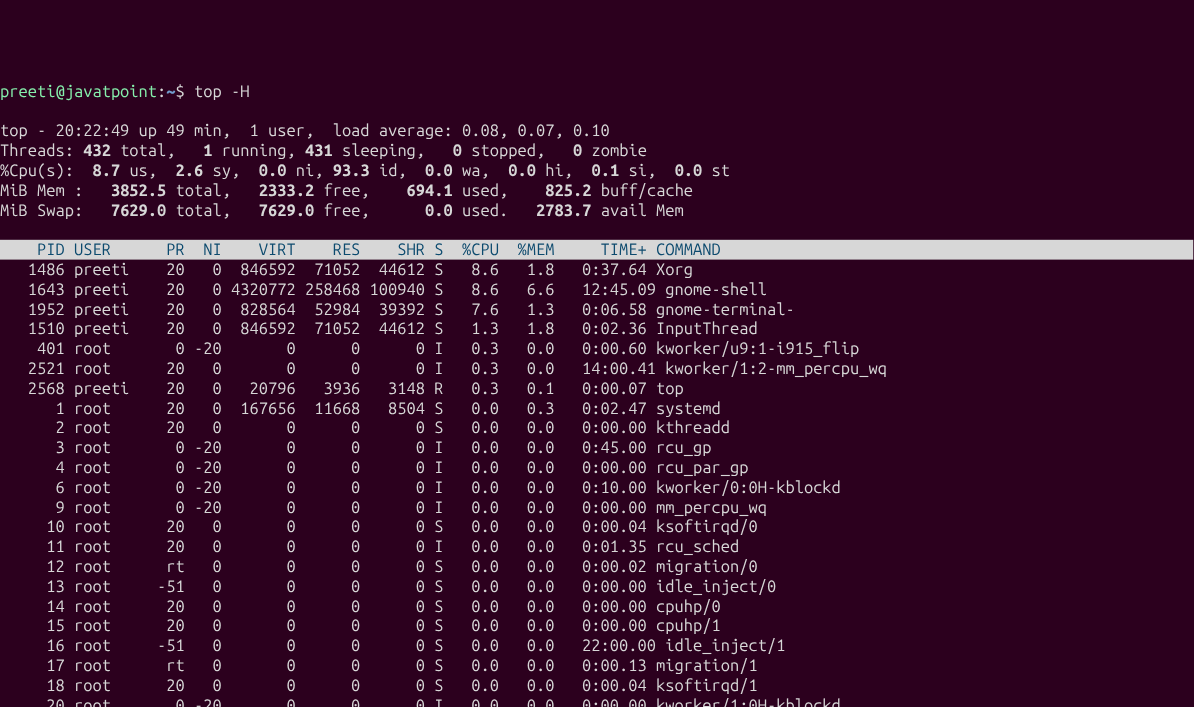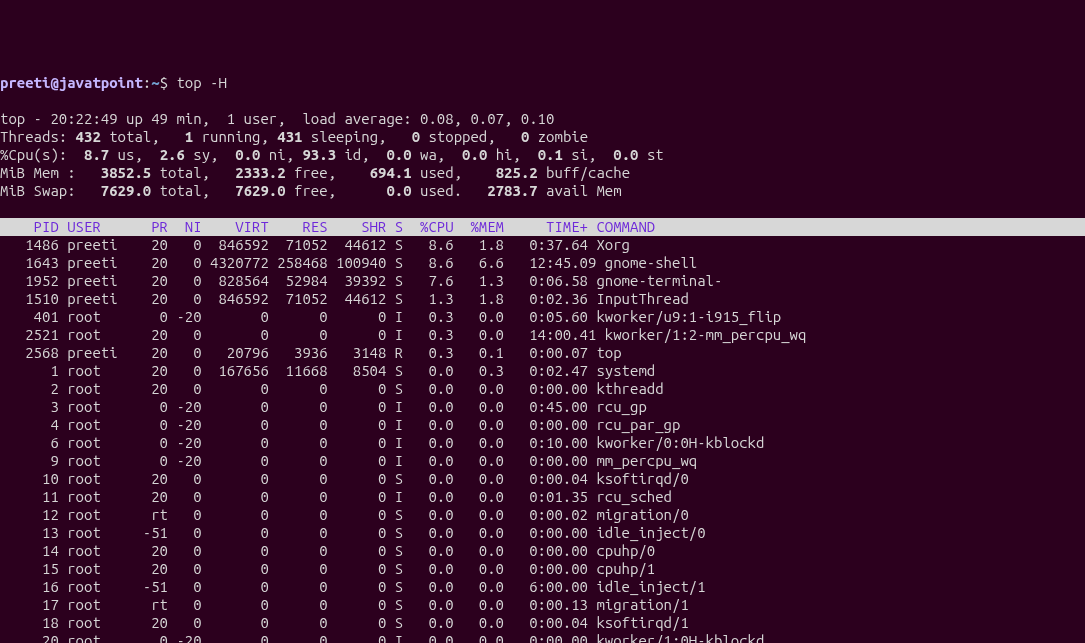--- a/index.html
+++ b/index.html
@@ -8,26 +8,26 @@
       color: #d7d7d7;
       font-family: 'Ubuntu Mono', 'DejaVu Sans Mono', monospace;
       font-size: 15px;
       line-height: 18px;
       padding: 2px 0;
       white-space: pre;
       overflow: hidden;
       width: 1085px;
       height: 643px;
     }
-    .prompt-user { color: #c4b5fd; font-weight: bold; }
+    .prompt-user { color: #86efac; font-weight: normal; }
     .prompt-colon { color: #d7d7d7; }
     .prompt-path { color: #729fcf; font-weight: bold; }
     .header-row {
       background: #d7d7d7;
-      color: #6d28d9;
+      color: #0c4a6e;
       display: inline-block;
       width: 100%;
     }
     .bold { font-weight: bold; }
     .row-bold { font-weight: normal; }
   </style>
 </head>
 <body>
 
 
@@ -38,36 +38,36 @@
 <span>Threads: <span class="bold">432</span> total,   <span class="bold">1</span> running, <span class="bold">431</span> sleeping,   <span class="bold">0</span> stopped,   <span class="bold">0</span> zombie</span>
 <span>%Cpu(s):  <span class="bold">8.7</span> us,  <span class="bold">2.6</span> sy,  <span class="bold">0.0</span> ni, <span class="bold">93.3</span> id,  <span class="bold">0.0</span> wa,  <span class="bold">0.0</span> hi,  <span class="bold">0.1</span> si,  <span class="bold">0.0</span> st</span>
 <span>MiB Mem :   <span class="bold">3852.5</span> total,   <span class="bold">2333.2</span> free,    <span class="bold">694.1</span> used,    <span class="bold">825.2</span> buff/cache</span>
 <span>MiB Swap:   <span class="bold">7629.0</span> total,   <span class="bold">7629.0</span> free,      <span class="bold">0.0</span> used.   <span class="bold">2783.7</span> avail Mem</span>
 
 <span class="header-row">    PID USER      PR  NI    VIRT    RES    SHR S  %CPU  %MEM     TIME+ COMMAND</span>
 <div id="process-list"><span>   1486 preeti    20   0  846592  71052  44612 S   8.6   1.8   0:37.64 Xorg</span>
 <span>   1643 preeti    20   0 4320772 258468 100940 S   8.6   6.6   12:45.09 gnome-shell</span>
 <span>   1952 preeti    20   0  828564  52984  39392 S   7.6   1.3   0:06.58 gnome-terminal-</span>
 <span>   1510 preeti    20   0  846592  71052  44612 S   1.3   1.8   0:02.36 InputThread</span>
-<span>    401 root       0 -20       0      0      0 I   0.3   0.0   0:05.60 kworker/u9:1-i915_flip</span>
+<span>    401 root       0 -20       0      0      0 I   0.3   0.0   0:00.60 kworker/u9:1-i915_flip</span>
 <span>   2521 root      20   0       0      0      0 I   0.3   0.0   14:00.41 kworker/1:2-mm_percpu_wq</span>
 <span class="row-bold">   2568 preeti    20   0   20796   3936   3148 R   0.3   0.1   0:00.07 top</span>
 <span>      1 root      20   0  167656  11668   8504 S   0.0   0.3   0:02.47 systemd</span>
 <span>      2 root      20   0       0      0      0 S   0.0   0.0   0:00.00 kthreadd</span>
 <span>      3 root       0 -20       0      0      0 I   0.0   0.0   0:45.00 rcu_gp</span>
 <span>      4 root       0 -20       0      0      0 I   0.0   0.0   0:00.00 rcu_par_gp</span>
 <span>      6 root       0 -20       0      0      0 I   0.0   0.0   0:10.00 kworker/0:0H-kblockd</span>
 <span>      9 root       0 -20       0      0      0 I   0.0   0.0   0:00.00 mm_percpu_wq</span>
 <span>     10 root      20   0       0      0      0 S   0.0   0.0   0:00.04 ksoftirqd/0</span>
 <span>     11 root      20   0       0      0      0 I   0.0   0.0   0:01.35 rcu_sched</span>
 <span>     12 root      rt   0       0      0      0 S   0.0   0.0   0:00.02 migration/0</span>
 <span>     13 root     -51   0       0      0      0 S   0.0   0.0   0:00.00 idle_inject/0</span>
 <span>     14 root      20   0       0      0      0 S   0.0   0.0   0:00.00 cpuhp/0</span>
 <span>     15 root      20   0       0      0      0 S   0.0   0.0   0:00.00 cpuhp/1</span>
-<span>     16 root     -51   0       0      0      0 S   0.0   0.0   6:00.00 idle_inject/1</span>
+<span>     16 root     -51   0       0      0      0 S   0.0   0.0   22:00.00 idle_inject/1</span>
 <span>     17 root      rt   0       0      0      0 S   0.0   0.0   0:00.13 migration/1</span>
 <span>     18 root      20   0       0      0      0 S   0.0   0.0   0:00.04 ksoftirqd/1</span>
 <span>     20 root       0 -20       0      0      0 I   0.0   0.0   0:00.00 kworker/1:0H-kblockd</span>
 
 
 
 
 </div></div>
 
 

